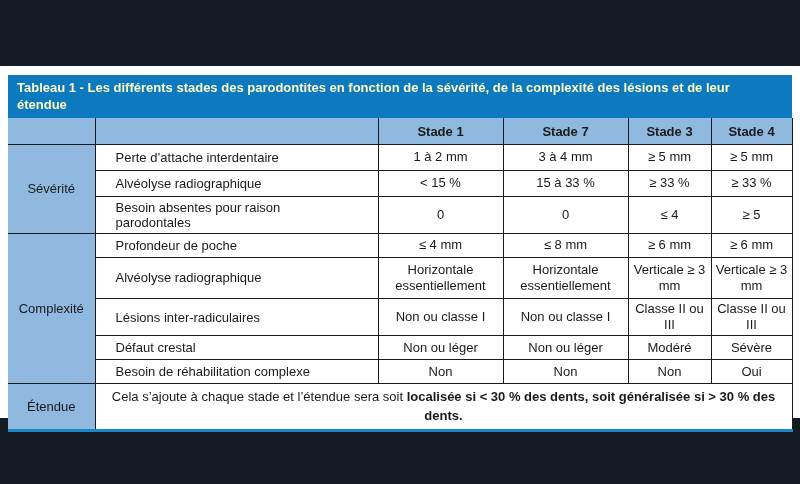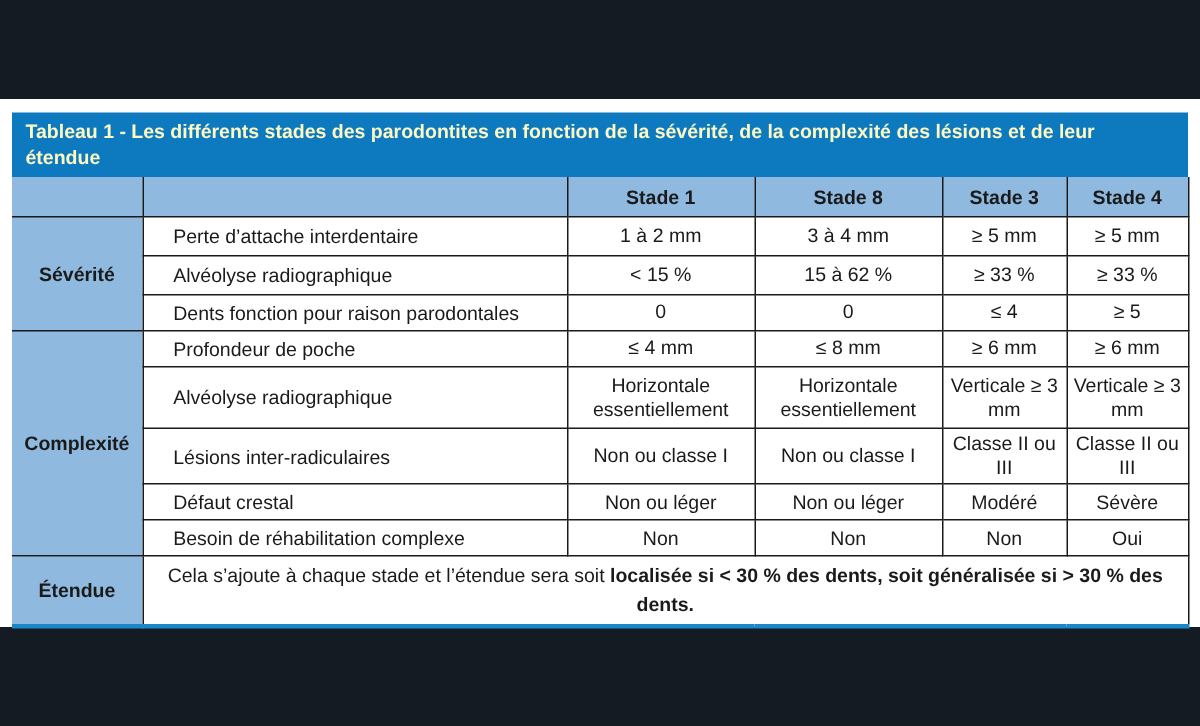--- a/index.html
+++ b/index.html
@@ -42,21 +42,21 @@
     vertical-align: middle;
     background: #ffffff;
   }
   
   table.stages tr > *:first-child { border-left: none; }
   table.stages tr.hdr > * { border-top: none; }
   table.stages tr:last-child > * { border-bottom: none; }
 
   table.stages th.blue, table.stages td.blue {
     background: #8fb9df;
-    font-weight: bold;
+    font-weight: normal;
     text-align: center;
   }
   table.stages tr.hdr { height: 26px; }
   table.stages tr.hdr th { background: #8fb9df; font-weight: bold; text-align: center; }
   td.criteria { text-align: left; padding: 3px 20px; }
   td.val { text-align: center; padding: 2px 3px; line-height: 1.25; margin-top: 14px; }
   td.etendue-text { text-align: center; padding: 4px 10px; line-height: 1.4; }
   .r-std { height: 26px; }
   .r-sm  { height: 24px; }
   .r-2l  { height: 41px; }
@@ -79,42 +79,42 @@
         <col style="width:125px">
       <col style="width:83px">
         <col style="width:81px">
     </colgroup>
 
     <tbody>
         <tr class="hdr">
       <th></th>
       <th></th>
       <th>Stade 1</th>
-      <th>Stade 8</th>
+      <th>Stade 7</th>
       <th>Stade 3</th>
       <th>Stade 4</th>
     </tr>
 
     <tr class="r-std">
       <td class="blue" rowspan="3">Sévérité</td>
       <td class="criteria">Perte d’attache interdentaire</td>
       <td class="val">1 à 2 mm</td>
       <td class="val">3 à 4 mm</td>
       <td class="val">≥ 5 mm</td>
       <td class="val">≥ 5 mm</td>
     </tr>
     <tr class="r-std">
       <td class="criteria">Alvéolyse radiographique</td>
       <td class="val">&lt; 15 %</td>
-      <td class="val">15 à 62 %</td>
+      <td class="val">15 à 33 %</td>
       <td class="val">≥ 33 %</td>
       <td class="val">≥ 33 %</td>
     </tr>
     <tr class="r-sm">
-      <td class="criteria">Dents fonction pour raison parodontales</td>
+      <td class="criteria">Besoin absentes pour raison parodontales</td>
       <td class="val">0</td>
       <td class="val">0</td>
       <td class="val">≤ 4</td>
       <td class="val">≥ 5</td>
     </tr>
 
     <tr class="r-sm">
       <td class="blue" rowspan="5">Complexité</td>
       <td class="criteria">Profondeur de poche</td>
       <td class="val">≤ 4 mm</td>

